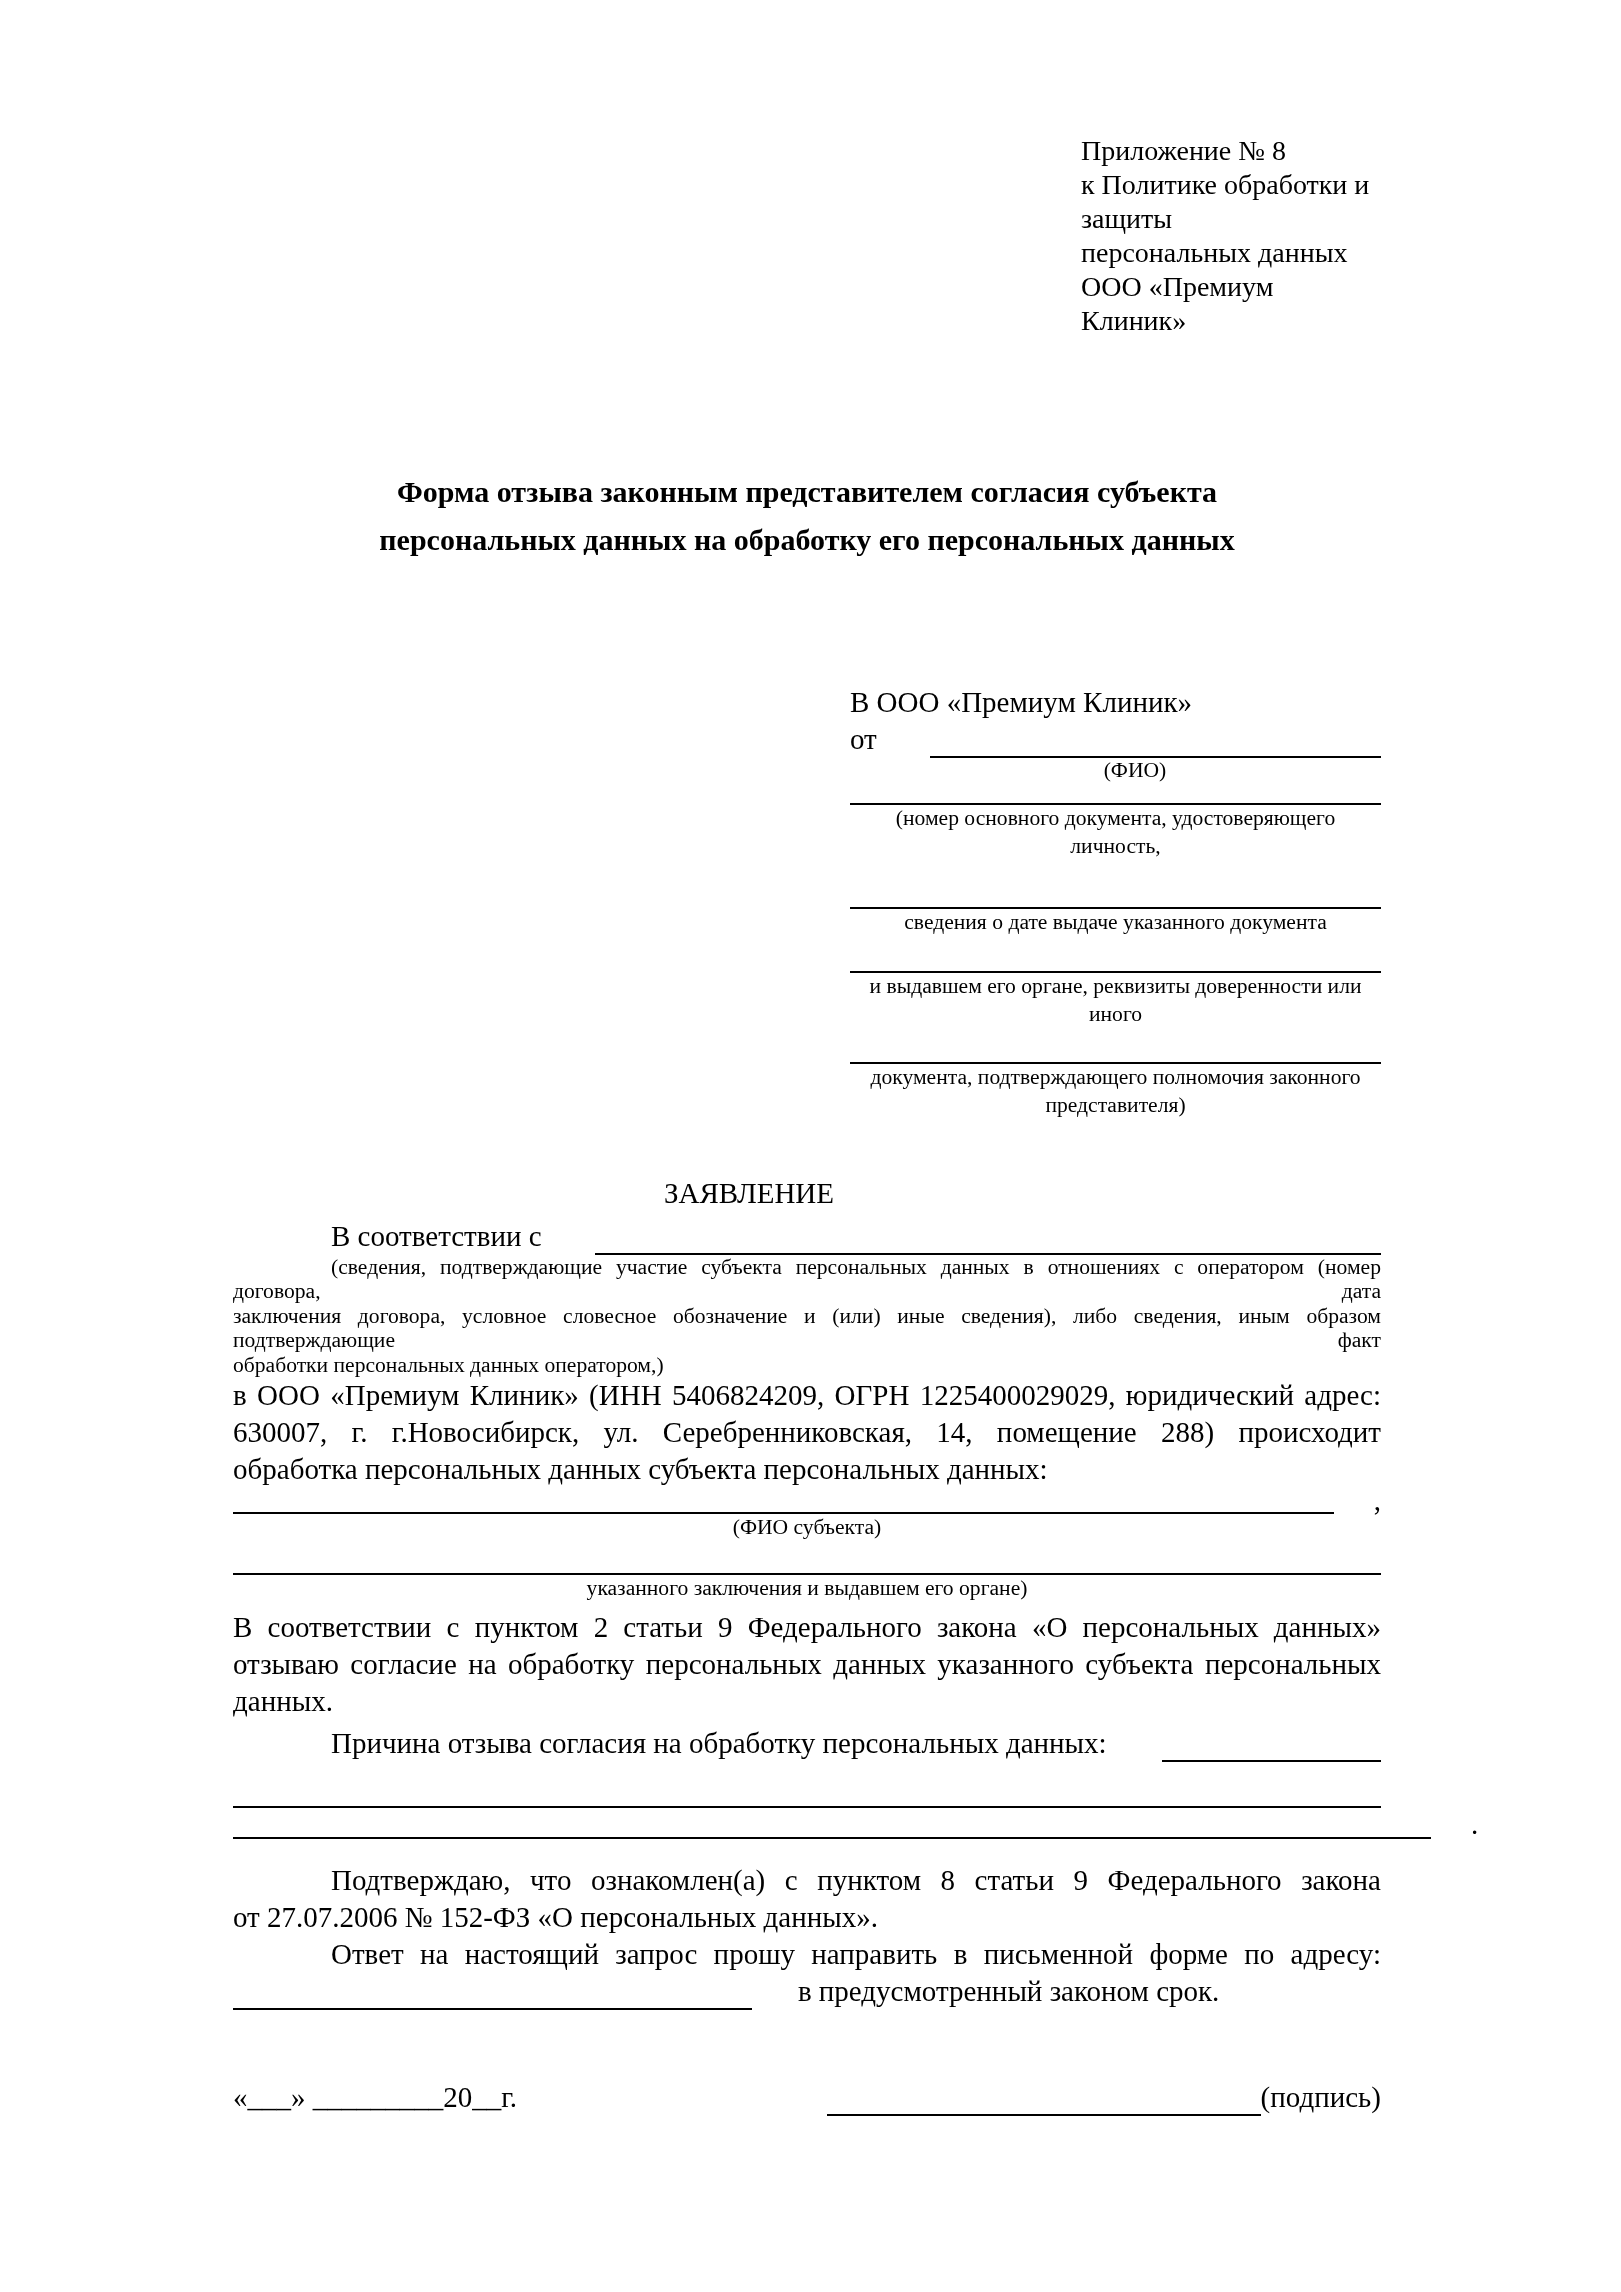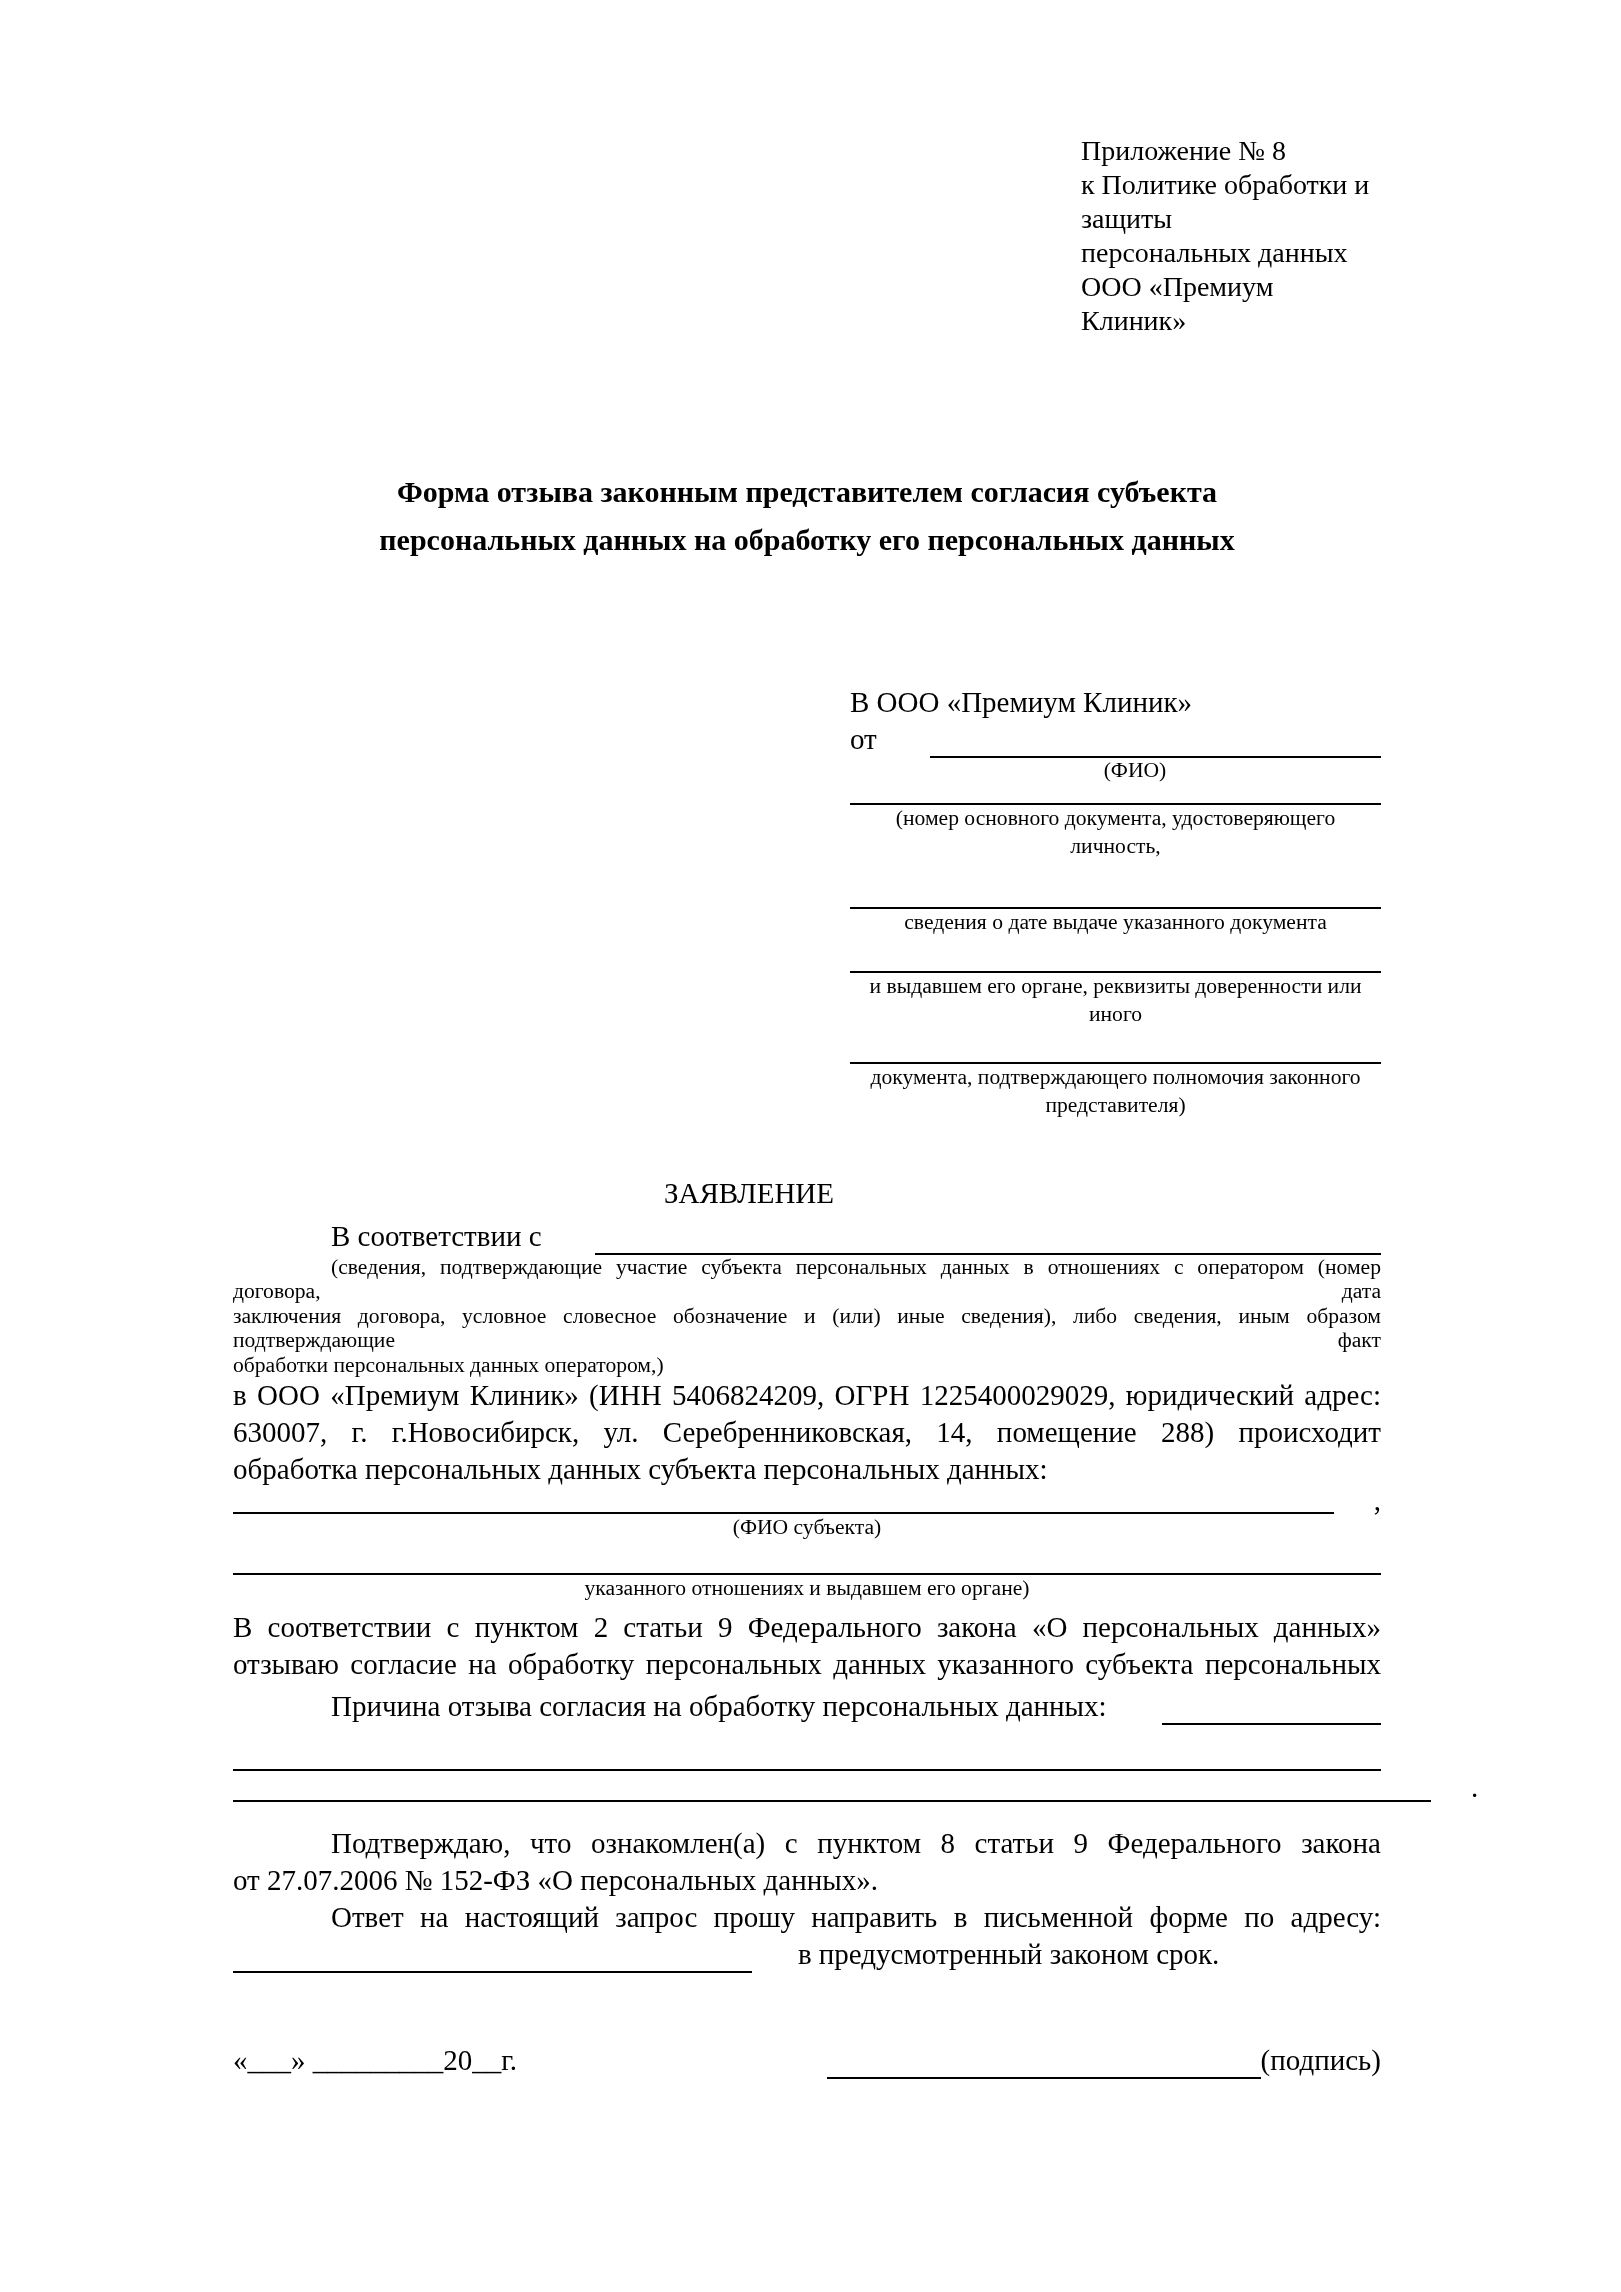--- a/index.html
+++ b/index.html
@@ -136,26 +136,27 @@
   </div>
 
   <div class="row subject-fio-row">
     <span class="line"></span>
     <span class="tail">,</span>
   </div>
   <div class="center-caption">(ФИО субъекта)</div>
 
   <div>
     <div class="blank-line doc-bl-2"></div>
-    <div class="center-caption">указанного отношениях и выдавшем его органе)</div>
+    <div class="center-caption">указанного заключения и выдавшем его органе)</div>
   </div>
 
   <div class="mt6">
     <div class="para-line">В соответствии с пунктом 2 статьи 9 Федерального закона «О персональных данных»</div>
     <div class="para-line">отзываю согласие на обработку персональных данных указанного субъекта персональных</div>
+    <div class="para-line last">данных.</div>
   </div>
 
   <div class="row reason-row">
     <span class="prefix">Причина отзыва согласия на обработку персональных данных:</span>
     <span class="line"></span>
   </div>
   <div class="blank-line reason-cont-1"></div>
   <div class="row reason-row2">
     <span class="line"></span>
     <span class="tail">.</span>

